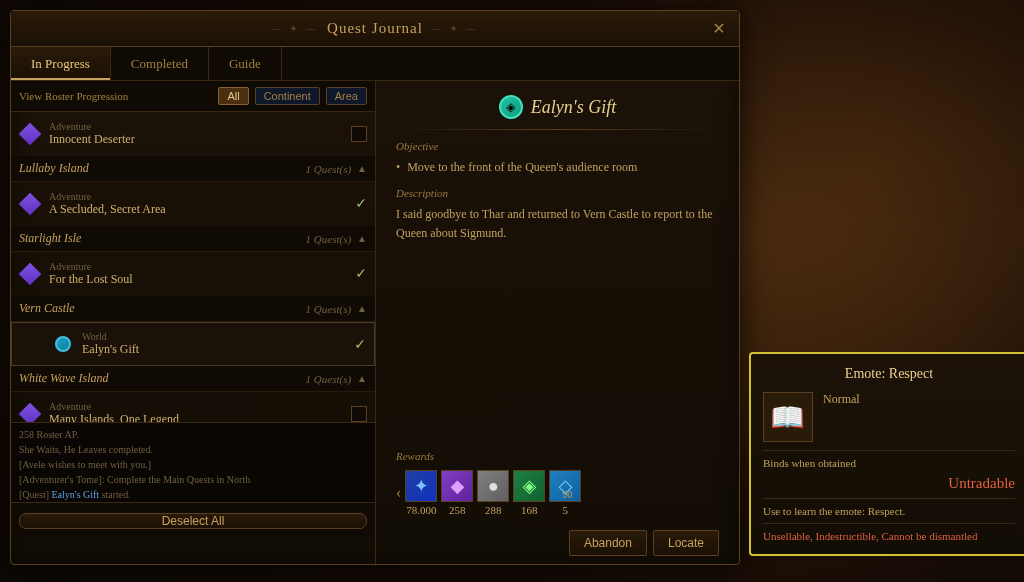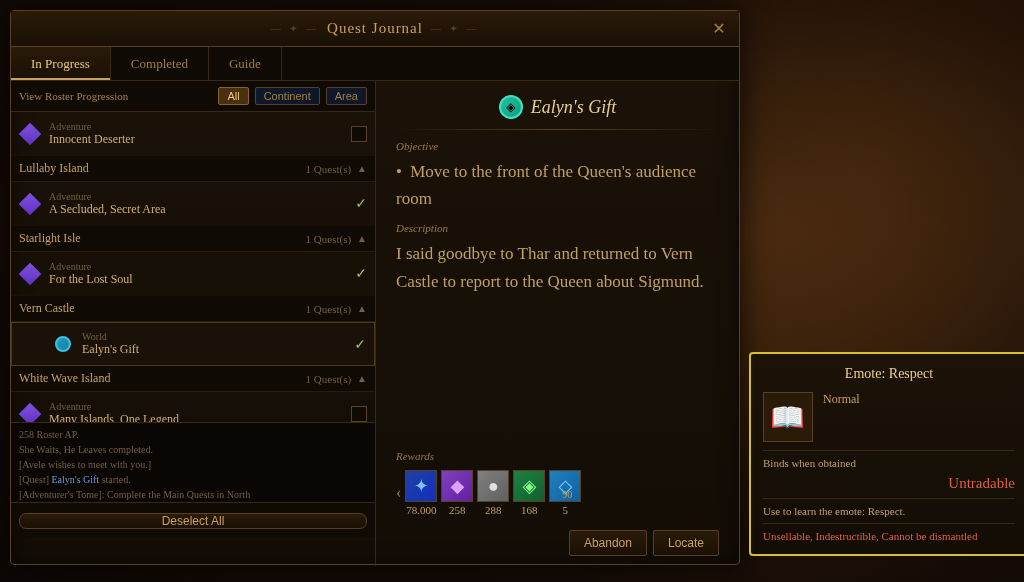--- a/index.html
+++ b/index.html
@@ -187,20 +187,21 @@
 
     
     .category-header {
       display: flex;
       align-items: center;
       justify-content: space-between;
       padding: 5px 8px;
       background: #0f0a04;
       border-bottom: 1px solid #2a1a08;
       cursor: pointer;
+      font-style: italic;
     }
 
     .category-name {
       color: #c8a060;
       font-size: 12px;
     }
 
     .category-count {
       color: #706040;
       font-size: 11px;
@@ -368,21 +369,21 @@
 
     .section-label {
       color: #9a7840;
       font-size: 11px;
       font-style: italic;
       margin-bottom: 6px;
     }
 
     .section-text {
       color: #c0a060;
-      font-size: 17px;
+      font-size: 12px;
       line-height: 1.6;
     }
 
     .section-text .bullet {
       color: #c0a060;
       margin-right: 4px;
     }
 
     
     .rewards-section {
@@ -679,22 +680,22 @@
           <div class="quest-checkbox"></div>
         </div>
 
       </div>
 
       <div class="log-area">
         <div class="log-text">
           <div>258 Roster AP.</div>
           <div>She Waits, He Leaves completed.</div>
           <div>[Avele wishes to meet with you.]</div>
+          <div>[Adventurer's Tome]: Complete the Main Quests in North</div>
           <div>[Quest] <span class="highlight">Ealyn's Gift</span> started.</div>
-          <div>[Adventurer's Tome]: Complete the Main Quests in North</div>
 
         </div>
       </div>
 
       <div class="deselect-btn">
         <button>Deselect All</button>
       </div>
 
     </div>
 

